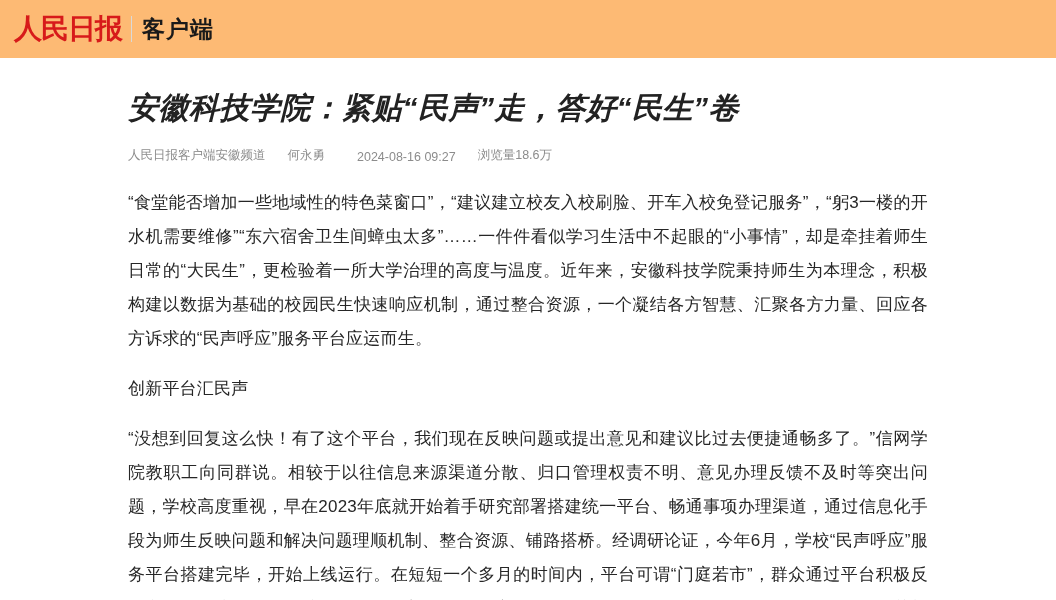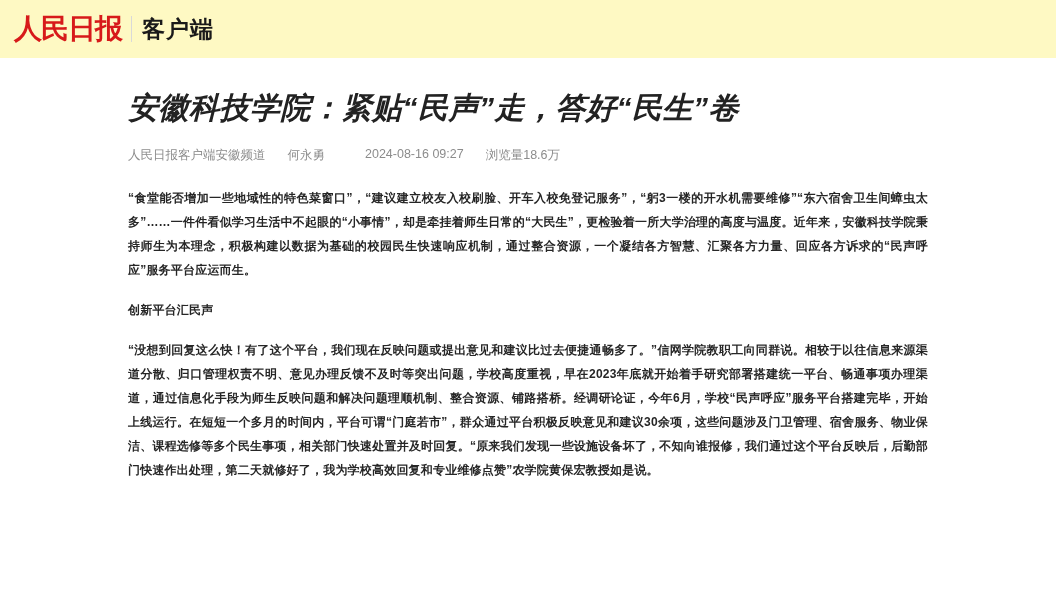--- a/index.html
+++ b/index.html
@@ -17,21 +17,21 @@
     width: 1056px;
     height: 600px;
     background: #fff;
   }
   
   .header {
     height: 58px;
     display: flex;
     align-items: center;
     padding: 0 0 0 14px;
-    background: #fef9c3;
+    background: #fdba74;
   }
   .brand {
     display: flex;
     align-items: center;
     gap: 0px;
   }
   .brand-logo {
     color: #d71a1a;
     font-family: "Liberation Serif", serif;
     font-weight: bold;
@@ -79,39 +79,38 @@
     font-weight: bold;
     color: #222222;
     line-height: 1.35;
     letter-spacing: 0.5px;
     margin: 0 0 18px 0;
     font-family: "Liberation Sans", sans-serif;
     font-style: italic;
   }
   .meta {
     display: flex;
-    align-items: flex-start;
+    align-items: flex-end;
     font-size: 12.5px;
     color: #8c8c8c;
     gap: 0;
     margin-bottom: 22px;
   }
   .meta span { white-space: nowrap; }
   .meta .sp-1 { margin-right: 22px; }
   .meta .sp-2 { margin-right: 32px; }
-  .meta .sp-3 { margin-right: 22px; margin-left: 8px; }
+  .meta .sp-3 { margin-right: 22px; }
 
   .body-p {
-    font-size: 12px;
+    font-size: 17px;
     color: #262626;
     line-height: 2.0;
     margin: 0 0 16px 0;
     text-align: justify;
     letter-spacing: 0.2px;
-    font-weight: bold;
   }
   .body-p.sub { margin-bottom: 16px; }
 </style>
 </head>
 <body>
 
 <div class="page">
 
   <div class="header">
     <div class="brand">

